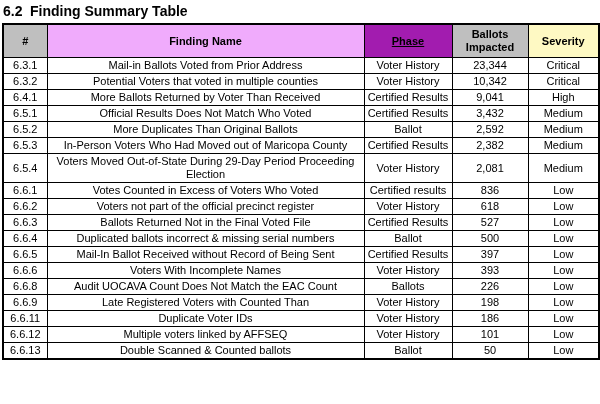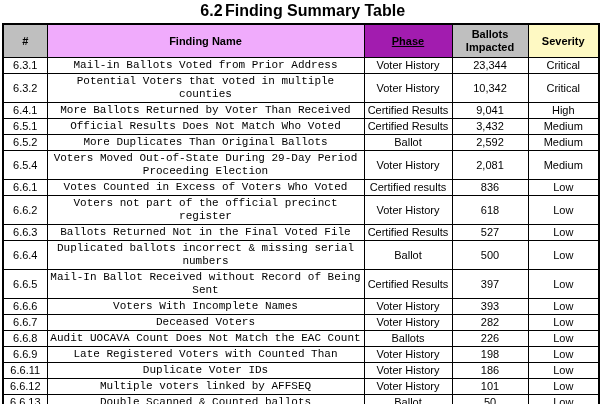--- a/index.html
+++ b/index.html
@@ -11,25 +11,24 @@
     overflow: hidden;
     font-family: "Liberation Sans", sans-serif;
     color: #000000;
     -webkit-font-smoothing: antialiased;
   }
   .page {
     padding: 2px 0 0 2px;
   }
   .doc-title {
     font-weight: bold;
-    font-size: 16px;
+    font-size: 14px;
     line-height: 16px;
     margin: 1px 0 4px 1px;
     letter-spacing: 0px;
-    text-align: center;
   }
   .doc-title .section-num {
     display: inline-block;
     min-width: 27px;
   }
   table.finding-table {
     border-collapse: collapse;
     table-layout: fixed;
     width: 596px;
     border: 2px solid #000000;
@@ -51,21 +50,20 @@
   table.finding-table td {
     font-size: 11px;
     height: 13px;
     line-height: 13px;
   }
   td.cell-id, td.cell-phase, td.cell-ballots, td.cell-severity {
     white-space: nowrap;
   }
   td.cell-name {
     line-height: 13px;
-    font-family: Liberation Mono, monospace;
   }
 </style>
 </head>
 <body>
 
 <div class="page">
 
   <div class="doc-title">
     <span class="section-num">6.2</span><span>Finding Summary Table</span>
   </div>
@@ -117,20 +115,27 @@
           <td class="cell-severity">Medium</td>
         </tr>
         <tr>
           <td class="cell-id">6.5.2</td>
           <td class="cell-name">More Duplicates Than Original Ballots</td>
           <td class="cell-phase">Ballot</td>
           <td class="cell-ballots">2,592</td>
           <td class="cell-severity">Medium</td>
         </tr>
         <tr>
+          <td class="cell-id">6.5.3</td>
+          <td class="cell-name">In-Person Voters Who Had Moved out of Maricopa County</td>
+          <td class="cell-phase">Certified Results</td>
+          <td class="cell-ballots">2,382</td>
+          <td class="cell-severity">Medium</td>
+        </tr>
+        <tr>
           <td class="cell-id">6.5.4</td>
           <td class="cell-name">Voters Moved Out-of-State During 29-Day Period Proceeding Election</td>
           <td class="cell-phase">Voter History</td>
           <td class="cell-ballots">2,081</td>
           <td class="cell-severity">Medium</td>
         </tr>
         <tr>
           <td class="cell-id">6.6.1</td>
           <td class="cell-name">Votes Counted in Excess of Voters Who Voted</td>
           <td class="cell-phase">Certified results</td>
@@ -166,27 +171,20 @@
           <td class="cell-severity">Low</td>
         </tr>
         <tr>
           <td class="cell-id">6.6.6</td>
           <td class="cell-name">Voters With Incomplete Names</td>
           <td class="cell-phase">Voter History</td>
           <td class="cell-ballots">393</td>
           <td class="cell-severity">Low</td>
         </tr>
         <tr>
-          <td class="cell-id">6.6.7</td>
-          <td class="cell-name">Deceased Voters</td>
-          <td class="cell-phase">Voter History</td>
-          <td class="cell-ballots">282</td>
-          <td class="cell-severity">Low</td>
-        </tr>
-        <tr>
           <td class="cell-id">6.6.8</td>
           <td class="cell-name">Audit UOCAVA Count Does Not Match the EAC Count</td>
           <td class="cell-phase">Ballots</td>
           <td class="cell-ballots">226</td>
           <td class="cell-severity">Low</td>
         </tr>
         <tr>
           <td class="cell-id">6.6.9</td>
           <td class="cell-name">Late Registered Voters with Counted Than</td>
           <td class="cell-phase">Voter History</td>

